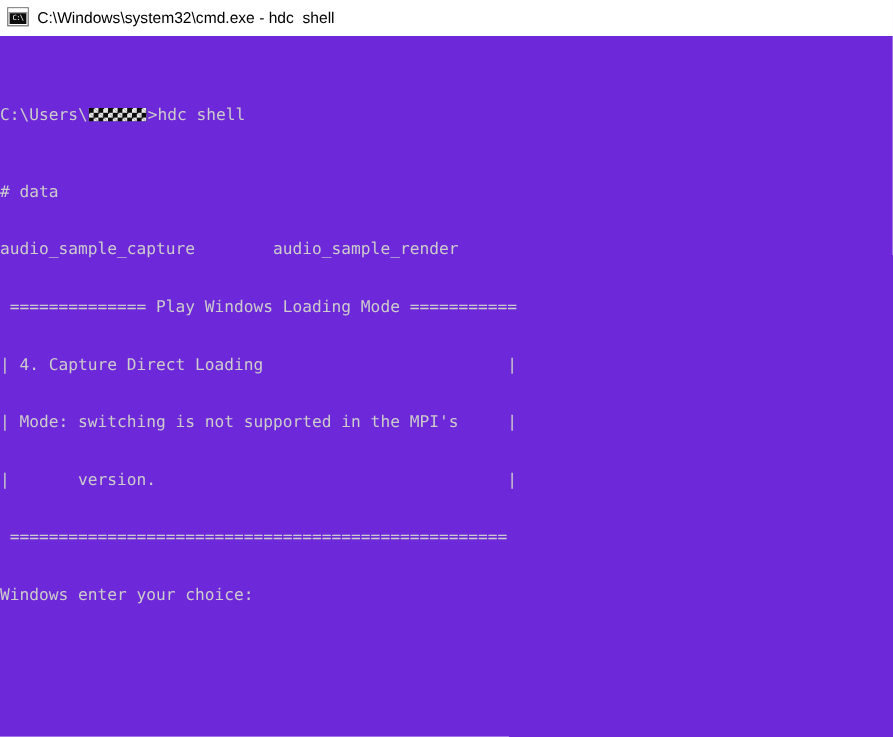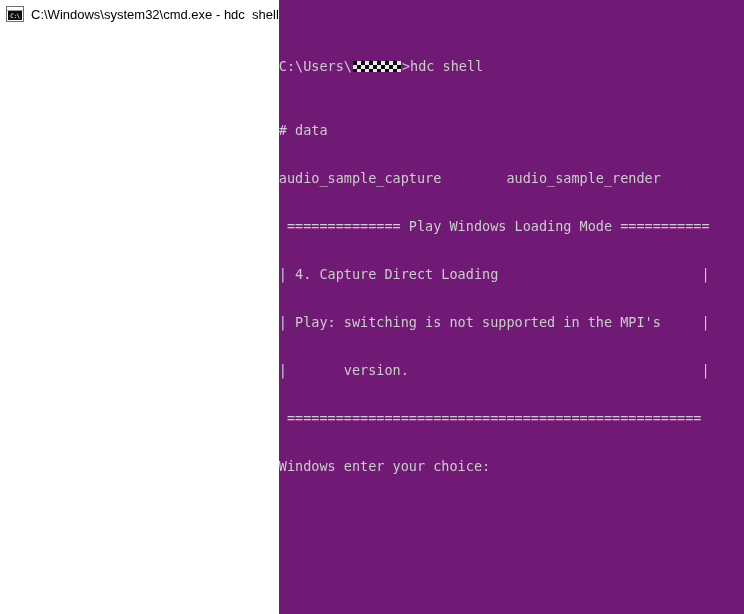--- a/index.html
+++ b/index.html
@@ -13,21 +13,21 @@
     height: 614px;
     overflow: hidden;
     font-family: "DejaVu Sans Mono", monospace;
   }
 
   
   .window {
     width: 744px;
     height: 614px;
     display: flex;
-    flex-direction: row;
+    flex-direction: column;
     background: #ffffff;
   }
 
   
   .titlebar {
     height: 30px;
     min-height: 30px;
     background: #ffffff;
     display: flex;
     align-items: center;
@@ -77,21 +77,21 @@
     font-family: "Liberation Sans", sans-serif;
     font-size: 13px;
     color: #000000;
     white-space: pre;
     line-height: 30px;
   }
 
   
   .console {
     flex: 1 1 auto;
-    background: #701a75;
+    background: #6d28d9;
     color: #cccccc;
     font-family: "DejaVu Sans Mono", monospace;
     font-size: 13.5px;
     line-height: 16px;
     padding: 10px 0 0 0;
     box-sizing: border-box;
     overflow: hidden;
     position: relative;
   }
   .console-lines {
@@ -138,21 +138,21 @@
 
   <div class="console">
     <div class="console-lines">
 
       <div class="line"><span>C:\Users\</span><span class="redact"></span><span>&gt;hdc shell</span></div>
 
       <div class="line"># data</div>
       <div class="line">audio_sample_capture        audio_sample_render</div>
       <div class="line"> ============== Play Windows Loading Mode ===========</div>
       <div class="line">| 4. Capture Direct Loading                         |</div>
-      <div class="line">| Play: switching is not supported in the MPI's     |</div>
+      <div class="line">| Mode: switching is not supported in the MPI's     |</div>
       <div class="line">|       version.                                    |</div>
       <div class="line"> ===================================================</div>
       <div class="line">Windows enter your choice:</div>
       
       
       
       
       
       
       

